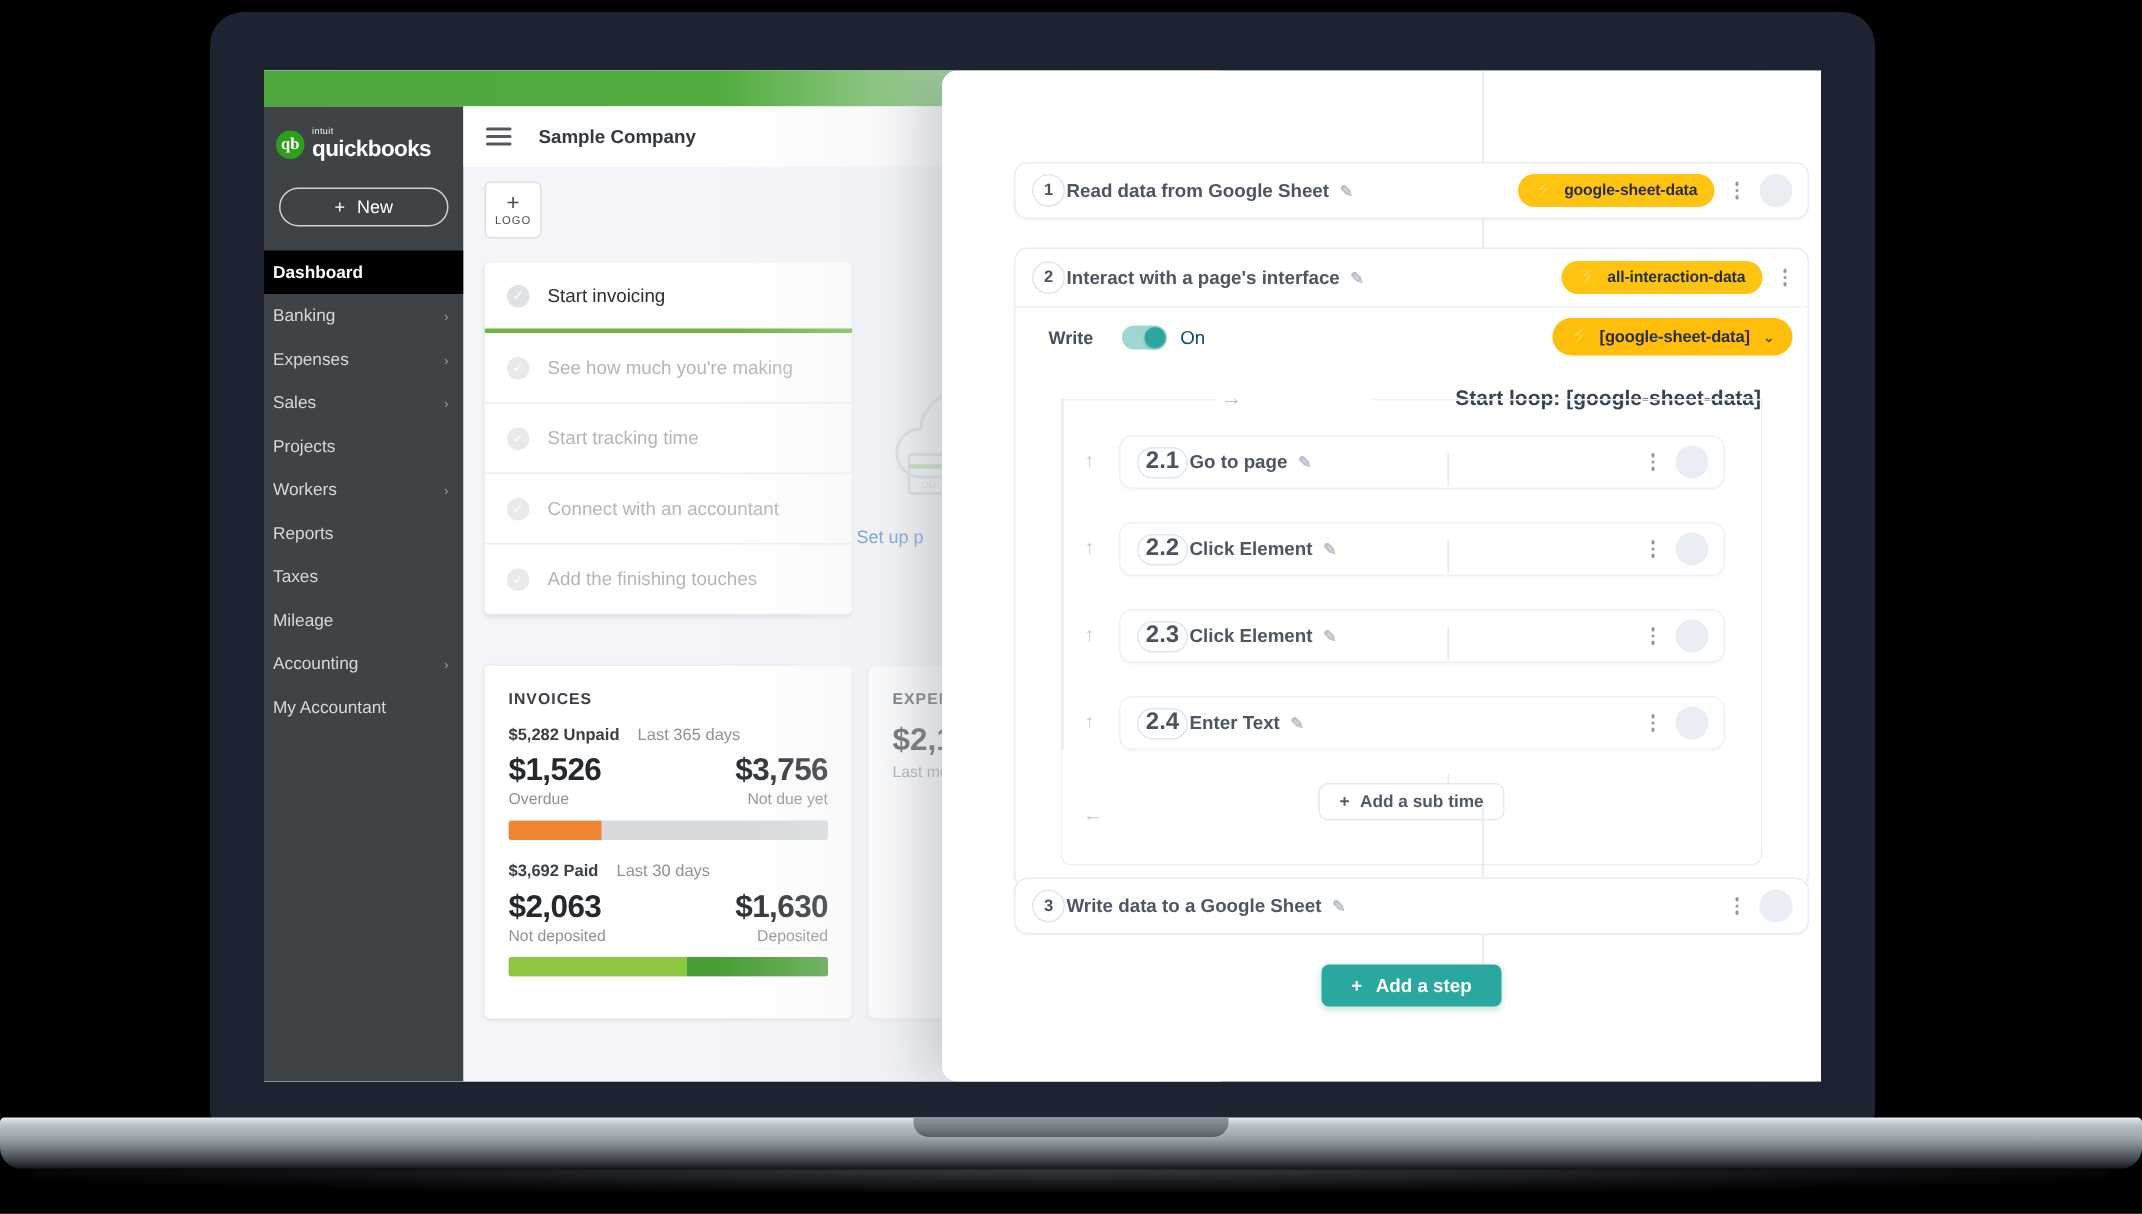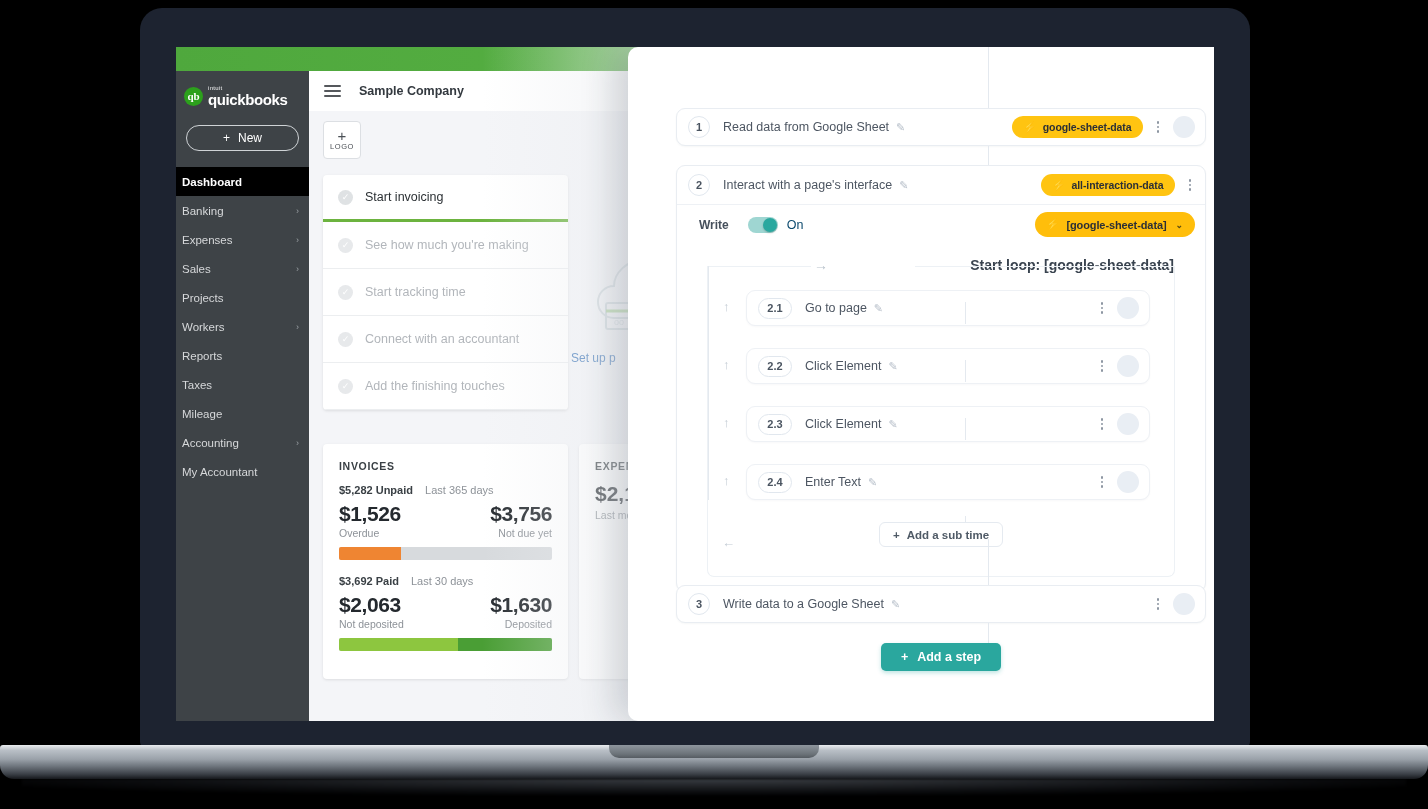--- a/index.html
+++ b/index.html
@@ -174,23 +174,23 @@
     background:#fff;border:1px solid #e9edf2;border-radius:9px;
     box-shadow:0 1px 2px rgba(30,40,60,.04);
     display:flex;align-items:center;
     height:38px;padding:0 10px 0 11px;
   }
   .step-num{
     width:22px;height:22px;border-radius:50%;border:1px solid #e1e7ee;
     display:flex;align-items:center;justify-content:center;
     font-size:11px;color:#4a5460;font-weight:700;flex:none;
   }
-  .step-num.pill{width:34px;height:21px;border-radius:11px;font-size:11px;}
+  .step-num.pill{width:34px;height:21px;border-radius:11px;font-size:16px;}
   .step-title{
-    margin-left:13px;font-size:12.5px;color:#4d5662;font-weight:400;
+    margin-left:1px;font-size:12.5px;color:#4d5662;font-weight:700;
     display:flex;align-items:center;gap:7px;
   }
   .pencil{color:#b9c1cb;font-size:11px;}
   .step-right{margin-left:auto;display:flex;align-items:center;gap:10px;}
 
   .badge{
     display:flex;align-items:center;gap:6px;
     background:#ffc411;color:#2b2f36;
     font-size:10.5px;font-weight:700;letter-spacing:-.1px;
     border-radius:11px;height:22px;padding:0 11px;

